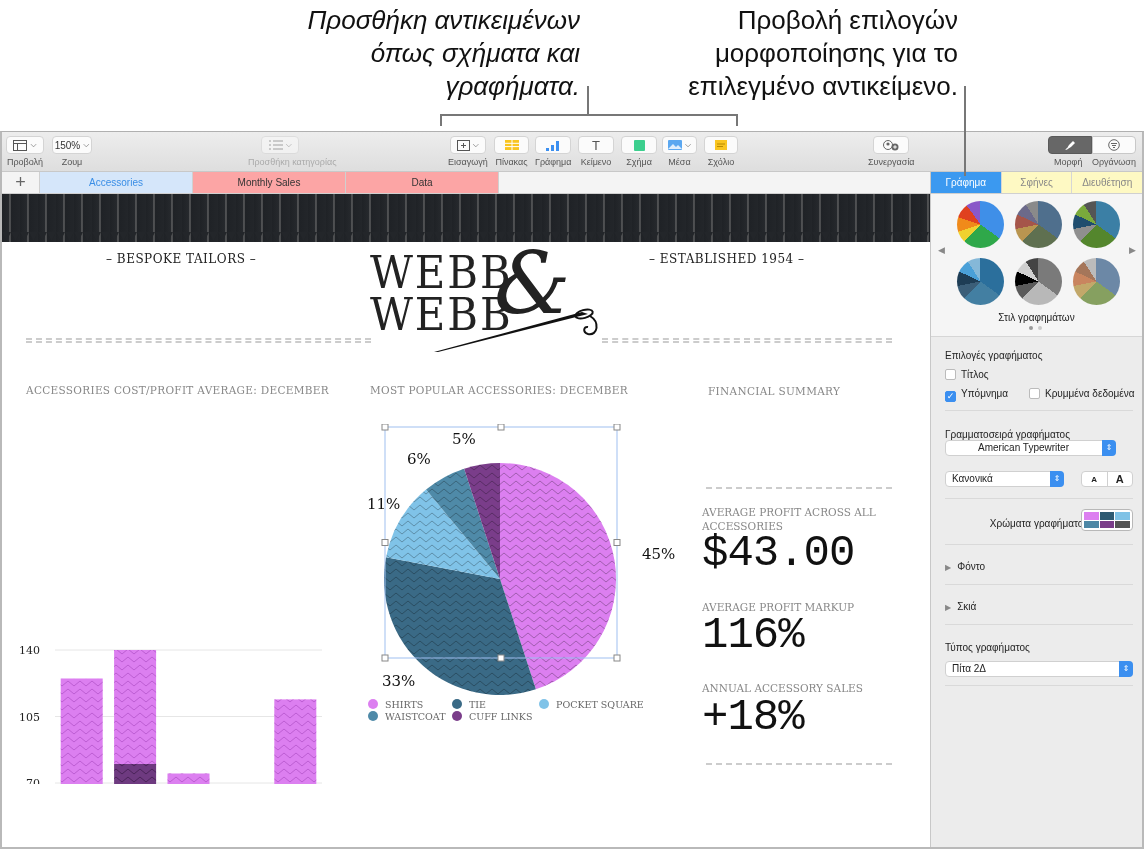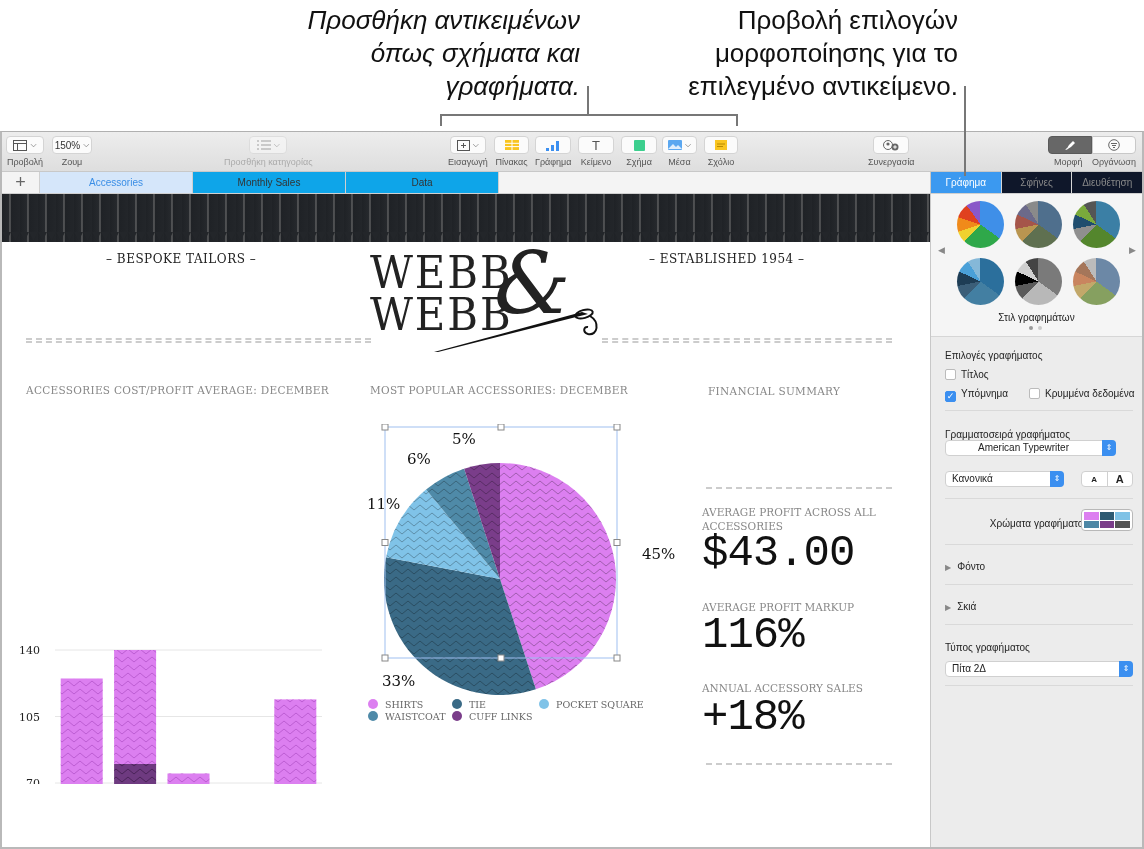--- a/index.html
+++ b/index.html
@@ -12,40 +12,40 @@
   #callout-right { left: 600px; top: 4px; width: 358px; }
   .cline { position: absolute; background: #777; }
 
   
   #window { position: absolute; left: 0; top: 131px; width: 1144px; height: 718px; border: 2px solid #b9b9b9; border-top: 1px solid #b0b0b0; background: #fff; overflow: hidden; }
 
   #toolbar { position: absolute; left: 0; top: 0; width: 1140px; height: 40px; background: linear-gradient(#ededed, #dedede); border-bottom: 1px solid #c8c8c8; }
   .tb { position: absolute; top: 4px; display: flex; flex-direction: column; align-items: center; }
   .tb .btn { height: 18px; background: #fbfbfb; border: 1px solid #d4d4d4; border-radius: 4px; display: flex; align-items: center; justify-content: center; gap: 3px; font-size: 10px; color: #333; }
   .tb .lbl { font-size: 9px; color: #555; margin-top: 3px; white-space: nowrap; }
-  .tb.disabled .lbl { color: #aaa; }
+  .tb.disabled .lbl { color: #aaa; margin-left: 24px; }
   .tb.disabled .btn { opacity: .55; }
   .chev { font-size: 8px; color: #555; }
 
   #seg { position: absolute; right: 6px; top: 4px; display: flex; }
   #seg .s { width: 44px; height: 18px; border: 1px solid #c8c8c8; display: flex; align-items: center; justify-content: center; }
   #seg .s.on { background: #676767; border-color: #5a5a5a; border-radius: 4px 0 0 4px; }
   #seg .s.off { background: #fbfbfb; border-radius: 0 4px 4px 0; }
   .seglbl { position: absolute; top: 25px; font-size: 9px; color: #555; }
 
   
   #tabs { position: absolute; left: 0; top: 40px; width: 928px; height: 22px; background: #f4f4f4; border-bottom: 1px solid #d0d0d0; display: flex; }
   .sheet-add { width: 38px; border-right: 1px solid #d0d0d0; display: flex; align-items: center; justify-content: center; font-size: 18px; color: #666; }
-  .sheet-tab { width: 153px; border-right: 1px solid #d0d0d0; display: flex; align-items: center; justify-content: center; font-size: 10px; color: #333; background: #0ea5e9; }
+  .sheet-tab { width: 153px; border-right: 1px solid #d0d0d0; display: flex; align-items: center; justify-content: center; font-size: 10px; color: #333; background: #fca5a5; }
   .sheet-tab.active { background: #d5e6fa; color: #3a8ee6; }
 
   
   #sidebar { position: absolute; left: 928px; top: 40px; width: 212px; height: 676px; background: #ececec; border-left: 1px solid #c8c8c8; }
   #side-tabs { display: flex; height: 22px; border-bottom: 1px solid #d0d0d0; }
-  .stab { flex: 1; display: flex; align-items: center; justify-content: center; font-size: 10px; color: #888; border-right: 1px solid #d6d6d6; background: #0f172a; }
+  .stab { flex: 1; display: flex; align-items: center; justify-content: center; font-size: 10px; color: #888; border-right: 1px solid #d6d6d6; background: #fef9c3; }
   .stab.active { background: #3b99f0; color: #fff; }
   #styles { height: 143px; background: #f5f5f5; border-bottom: 1px solid #d6d6d6; position: relative; }
   .pie-thumb { position: absolute; width: 47px; height: 47px; border-radius: 50%; }
   .arrow-l, .arrow-r { position: absolute; top: 51px; font-size: 9px; color: #888; }
   #styles-title { position: absolute; left: 0; width: 100%; top: 118px; text-align: center; font-size: 10px; color: #222; }
   .dots { position: absolute; top: 132px; left: 98px; display: flex; gap: 5px; }
   .dots span { width: 4px; height: 4px; border-radius: 50%; background: #999; }
   .dots span.off { background: #ccc; }
   .sec { position: absolute; left: 14px; width: 188px; font-size: 10px; color: #222; }
   .sep { position: absolute; left: 14px; width: 188px; height: 1px; background: #d9d9d9; }

